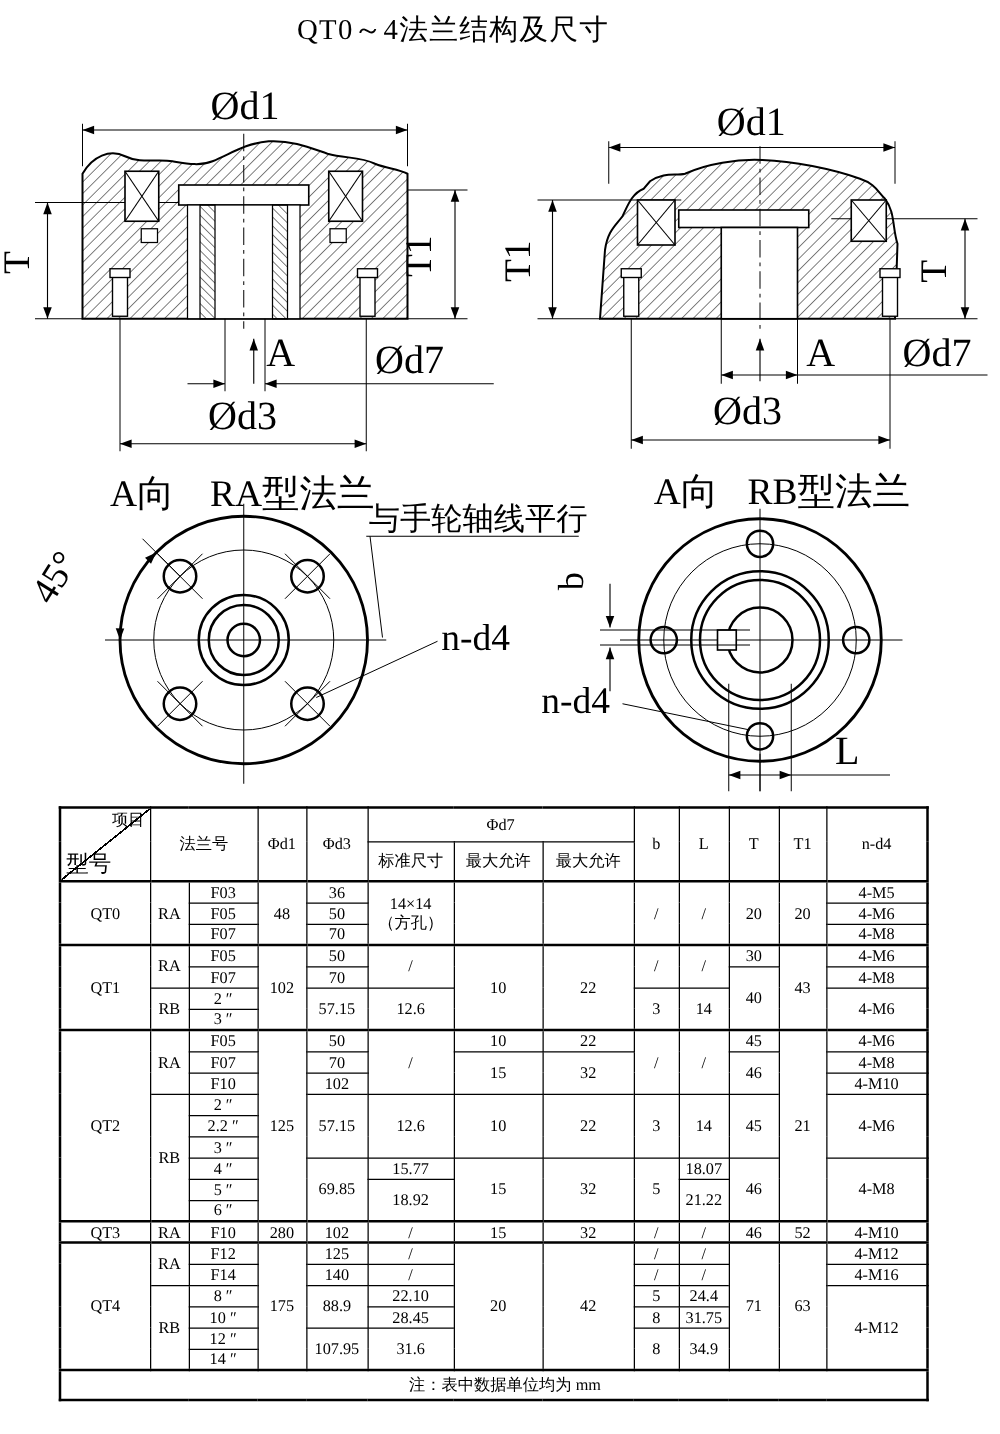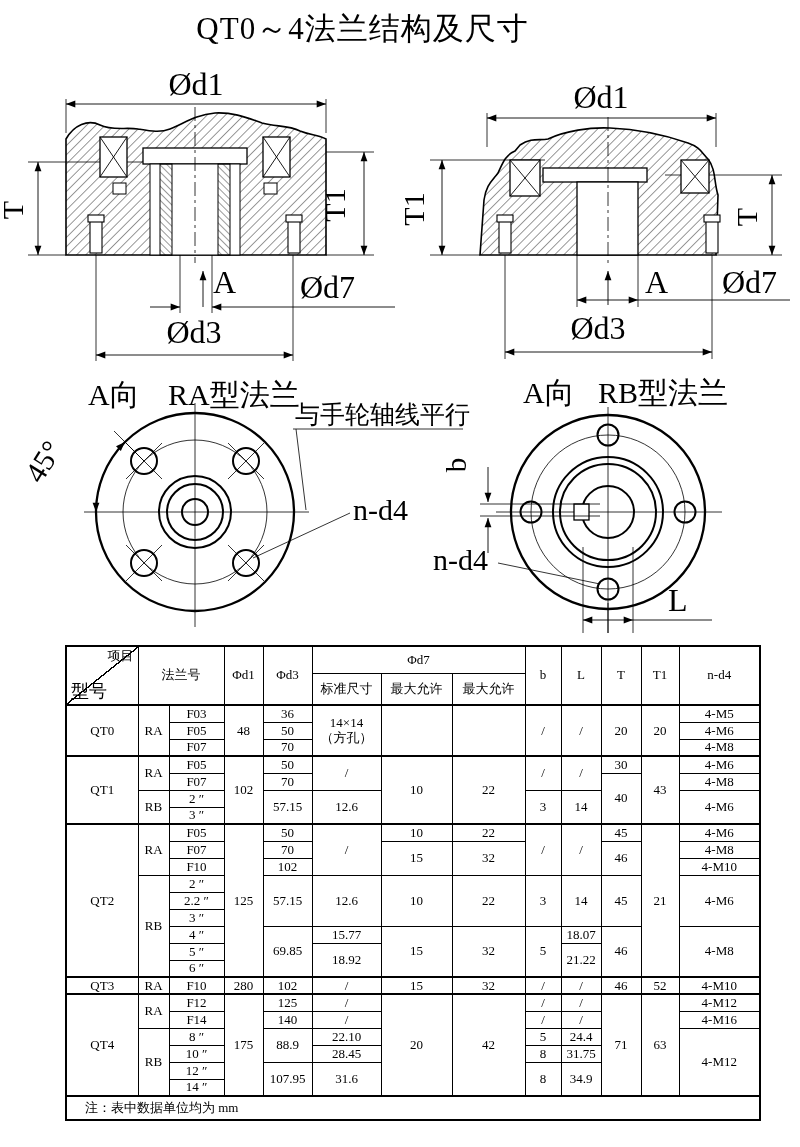--- a/index.html
+++ b/index.html
@@ -1,29 +1,29 @@
 <!DOCTYPE html>
 <html><head>
 <meta charset="utf-8">
 <style>
   html,body{margin:0;padding:0;background:#fff;}
   .page{position:relative;width:800px;height:1147px;background:#fff;overflow:hidden;
         font-family:"Liberation Serif","DejaVu Serif",serif;color:#000;}
   .title{position:absolute;top:8px;left:0;width:725px;text-align:center;
-         font-size:31px;letter-spacing:1px;}
+         font-size:23px;letter-spacing:1px;}
   svg text{font-family:"Liberation Serif","DejaVu Serif",serif;fill:#000;}
-  .tablewrap{position:absolute;left:65px;top:645px;}
+  .tablewrap{position:absolute;left:47px;top:645px;}
   table{border-collapse:collapse;table-layout:fixed;width:694px;}
   td{border:1px solid #000;text-align:center;vertical-align:middle;
      padding:0;font-size:13px;line-height:1.1;white-space:pre-line;overflow:hidden;}
   thead tr.hr1{height:26px;} thead tr.hr2{height:30px;}
   tbody tr{height:17px;}
   tr.sec td{border-top:2px solid #000;}
   tfoot tr{height:24px;}
-  tfoot td{text-align:left;padding-left:18px;border-top:2px solid #000;margin-top:14px;}
+  tfoot td{text-align:center;padding-left:18px;border-top:2px solid #000;margin-top:14px;}
   table{border:2px solid #000;}
   .corner{position:relative;padding:0;}
   .corner .diag{position:absolute;left:0;top:0;width:100%;height:100%;
     background:linear-gradient(to bottom right,transparent calc(50% - 0.7px),#000 calc(50% - 0.7px),#000 calc(50% + 0.7px),transparent calc(50% + 0.7px));}
   .corner .tr{position:absolute;top:2px;right:4px;font-size:13px;}
   .corner .bl{position:absolute;bottom:2px;left:4px;font-size:18px;}
 </style>
 </head>
 <body>
 

